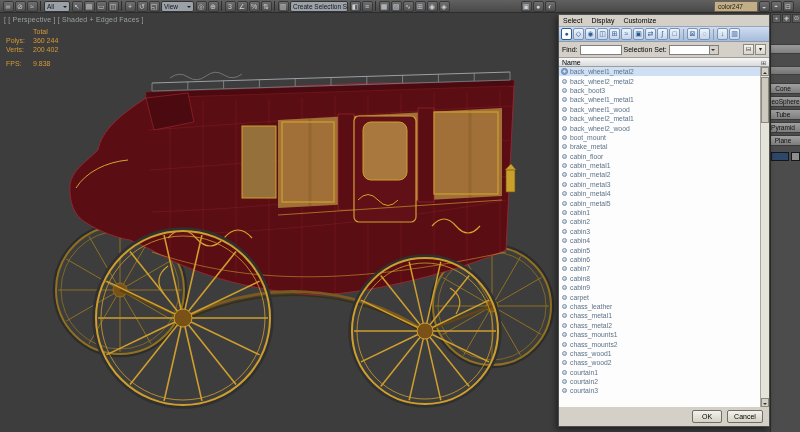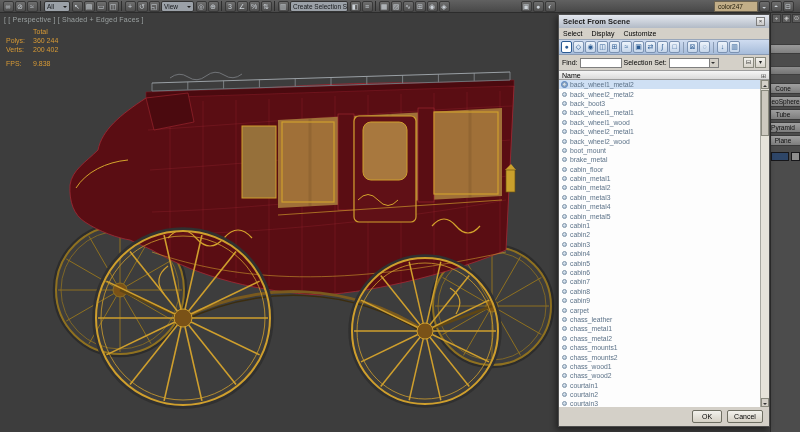--- a/index.html
+++ b/index.html
@@ -334,24 +334,20 @@
         <div class="cp-btn">Pyramid</div>
         <div class="cp-btn">Plane</div>
       </div>
     <div class="cp-namerow">
       <div class="cp-namefield"></div>
       <div class="cp-swatch"></div>
     </div>
   </div>
 
   <div class="dlg">
-    <div class="dlg-title">
-      <span>Select From Scene</span>
-      <span class="dlg-close">×</span>
-    </div>
     <div class="dlg-menu">
         <span class="dlg-menu-item">Select</span>
         <span class="dlg-menu-item">Display</span>
         <span class="dlg-menu-item">Customize</span>
       </div>
     <div class="dlg-toolbar">
         <div class="dtb-btn active">●</div>
         <div class="dtb-btn">◇</div>
         <div class="dtb-btn">◉</div>
         <div class="dtb-btn">◫</div>

